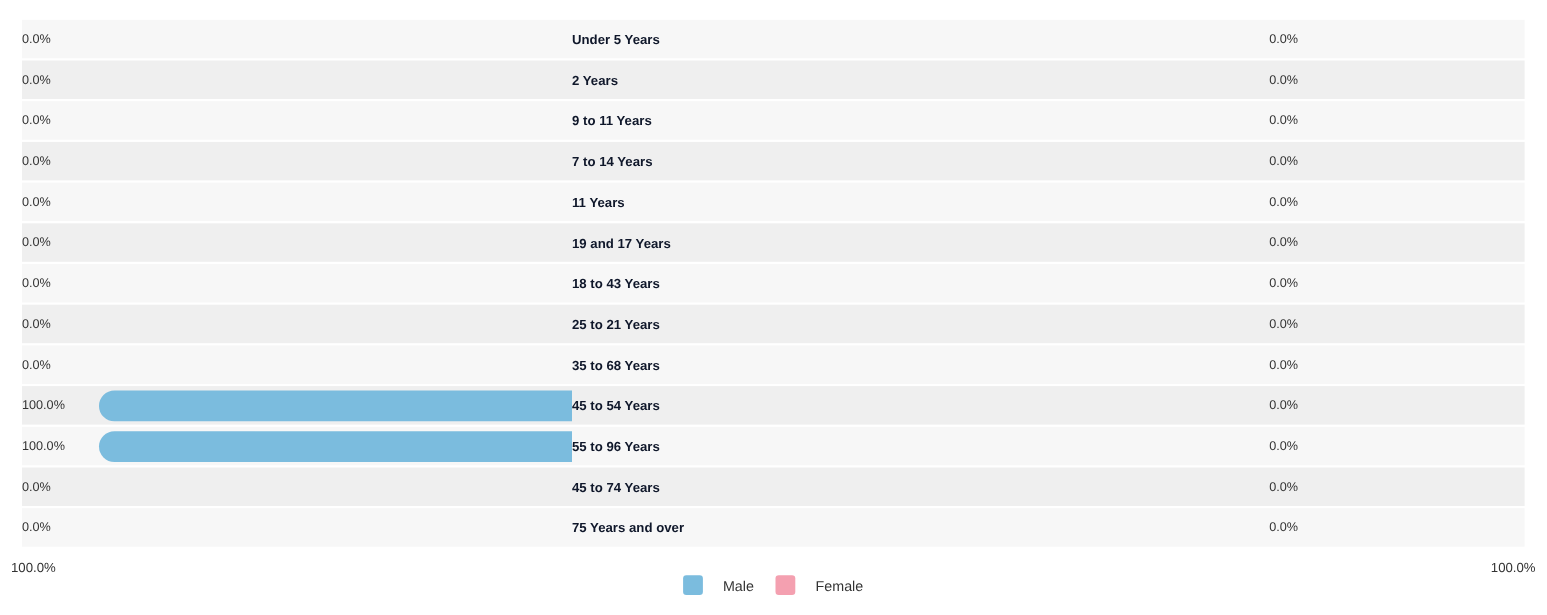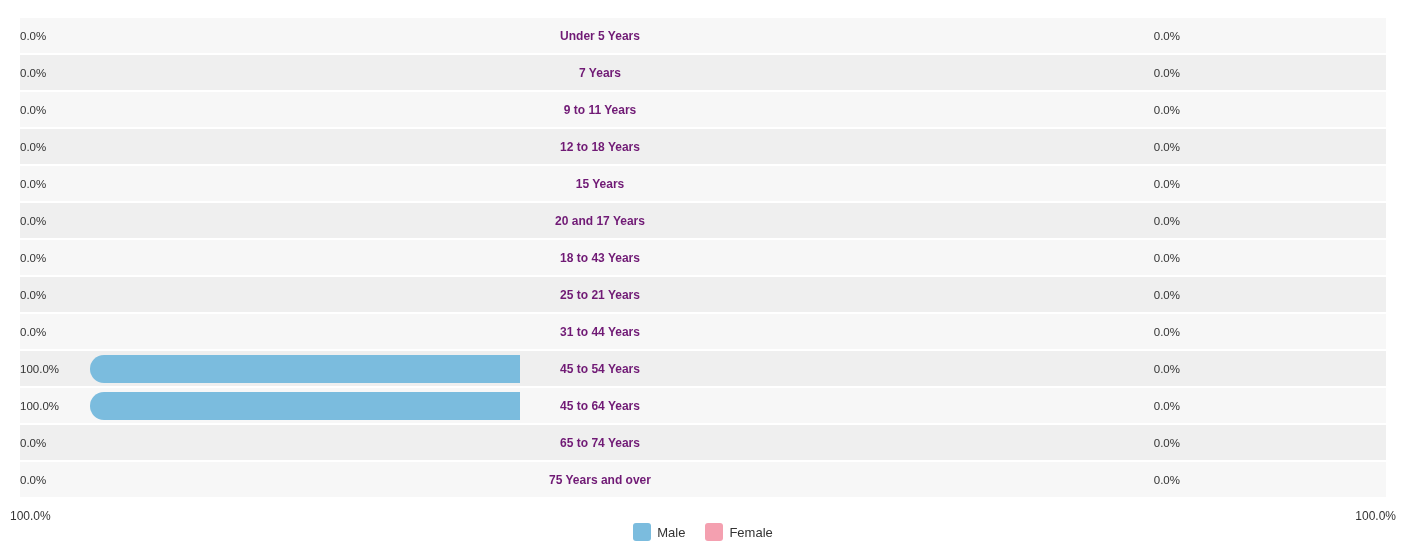--- a/index.html
+++ b/index.html
@@ -60,24 +60,23 @@
     .right-section {
       display: flex;
       align-items: center;
       justify-content: flex-start;
       width: 500px;
       height: 100%;
       position: relative;
     }
     .bar-label-center {
       width: 160px;
-      text-align: center;
       font-size: 12px;
       font-weight: bold;
-      color: #701a75;
+      color: #0f172a;
       z-index: 2;
       flex-shrink: 0;
     }
     .male-bar {
       height: 28px;
       background: #7bbcde;
       border-radius: 14px 0 0 14px;
       position: absolute;
       right: 0;
       transition: width 0.3s;
@@ -113,21 +112,21 @@
       gap: 20px;
       margin-top: 6px;
       position: absolute;
       bottom: 18px;
       left: 0;
       right: 0;
     }
     .legend-item {
       display: flex;
       align-items: center;
-      gap: 6px;
+      gap: 18px;
       font-size: 13px;
       color: #333;
     }
     .legend-box {
       width: 18px;
       height: 18px;
       border-radius: 3px;
     }
     .legend-male { background: #7bbcde; }
     .legend-female { background: #f4a0b0; }
@@ -161,21 +160,21 @@
     <div class="right-section">
       <div class="female-bar" style="width:0px;"></div>
       <span class="female-value">0.0%</span>
     </div>
   </div>
       <div class="bar-row">
     <div class="left-section">
       <span class="male-value">0.0%</span>
       <div class="male-bar" style="width:0px;"></div>
     </div>
-    <div class="bar-label-center">7 Years</div>
+    <div class="bar-label-center">2 Years</div>
     <div class="right-section">
       <div class="female-bar" style="width:0px;"></div>
       <span class="female-value">0.0%</span>
     </div>
   </div>
       <div class="bar-row">
     <div class="left-section">
       <span class="male-value">0.0%</span>
       <div class="male-bar" style="width:0px;"></div>
     </div>
@@ -183,43 +182,43 @@
     <div class="right-section">
       <div class="female-bar" style="width:0px;"></div>
       <span class="female-value">0.0%</span>
     </div>
   </div>
       <div class="bar-row">
     <div class="left-section">
       <span class="male-value">0.0%</span>
       <div class="male-bar" style="width:0px;"></div>
     </div>
-    <div class="bar-label-center">12 to 18 Years</div>
-    <div class="right-section">
-      <div class="female-bar" style="width:0px;"></div>
-      <span class="female-value">0.0%</span>
-    </div>
-  </div>
-      <div class="bar-row">
-    <div class="left-section">
-      <span class="male-value">0.0%</span>
-      <div class="male-bar" style="width:0px;"></div>
-    </div>
-    <div class="bar-label-center">15 Years</div>
-    <div class="right-section">
-      <div class="female-bar" style="width:0px;"></div>
-      <span class="female-value">0.0%</span>
-    </div>
-  </div>
-      <div class="bar-row">
-    <div class="left-section">
-      <span class="male-value">0.0%</span>
-      <div class="male-bar" style="width:0px;"></div>
-    </div>
-    <div class="bar-label-center">20 and 17 Years</div>
+    <div class="bar-label-center">7 to 14 Years</div>
+    <div class="right-section">
+      <div class="female-bar" style="width:0px;"></div>
+      <span class="female-value">0.0%</span>
+    </div>
+  </div>
+      <div class="bar-row">
+    <div class="left-section">
+      <span class="male-value">0.0%</span>
+      <div class="male-bar" style="width:0px;"></div>
+    </div>
+    <div class="bar-label-center">11 Years</div>
+    <div class="right-section">
+      <div class="female-bar" style="width:0px;"></div>
+      <span class="female-value">0.0%</span>
+    </div>
+  </div>
+      <div class="bar-row">
+    <div class="left-section">
+      <span class="male-value">0.0%</span>
+      <div class="male-bar" style="width:0px;"></div>
+    </div>
+    <div class="bar-label-center">19 and 17 Years</div>
     <div class="right-section">
       <div class="female-bar" style="width:0px;"></div>
       <span class="female-value">0.0%</span>
     </div>
   </div>
       <div class="bar-row">
     <div class="left-section">
       <span class="male-value">0.0%</span>
       <div class="male-bar" style="width:0px;"></div>
     </div>
@@ -238,21 +237,21 @@
     <div class="right-section">
       <div class="female-bar" style="width:0px;"></div>
       <span class="female-value">0.0%</span>
     </div>
   </div>
       <div class="bar-row">
     <div class="left-section">
       <span class="male-value">0.0%</span>
       <div class="male-bar" style="width:0px;"></div>
     </div>
-    <div class="bar-label-center">31 to 44 Years</div>
+    <div class="bar-label-center">35 to 68 Years</div>
     <div class="right-section">
       <div class="female-bar" style="width:0px;"></div>
       <span class="female-value">0.0%</span>
     </div>
   </div>
       <div class="bar-row">
     <div class="left-section">
       <span class="male-value">100.0%</span>
       <div class="male-bar" style="width:430px;"></div>
     </div>
@@ -260,32 +259,32 @@
     <div class="right-section">
       <div class="female-bar" style="width:0px;"></div>
       <span class="female-value">0.0%</span>
     </div>
   </div>
       <div class="bar-row">
     <div class="left-section">
       <span class="male-value">100.0%</span>
       <div class="male-bar" style="width:430px;"></div>
     </div>
-    <div class="bar-label-center">45 to 64 Years</div>
-    <div class="right-section">
-      <div class="female-bar" style="width:0px;"></div>
-      <span class="female-value">0.0%</span>
-    </div>
-  </div>
-      <div class="bar-row">
-    <div class="left-section">
-      <span class="male-value">0.0%</span>
-      <div class="male-bar" style="width:0px;"></div>
-    </div>
-    <div class="bar-label-center">65 to 74 Years</div>
+    <div class="bar-label-center">55 to 96 Years</div>
+    <div class="right-section">
+      <div class="female-bar" style="width:0px;"></div>
+      <span class="female-value">0.0%</span>
+    </div>
+  </div>
+      <div class="bar-row">
+    <div class="left-section">
+      <span class="male-value">0.0%</span>
+      <div class="male-bar" style="width:0px;"></div>
+    </div>
+    <div class="bar-label-center">45 to 74 Years</div>
     <div class="right-section">
       <div class="female-bar" style="width:0px;"></div>
       <span class="female-value">0.0%</span>
     </div>
   </div>
       <div class="bar-row">
     <div class="left-section">
       <span class="male-value">0.0%</span>
       <div class="male-bar" style="width:0px;"></div>
     </div>

